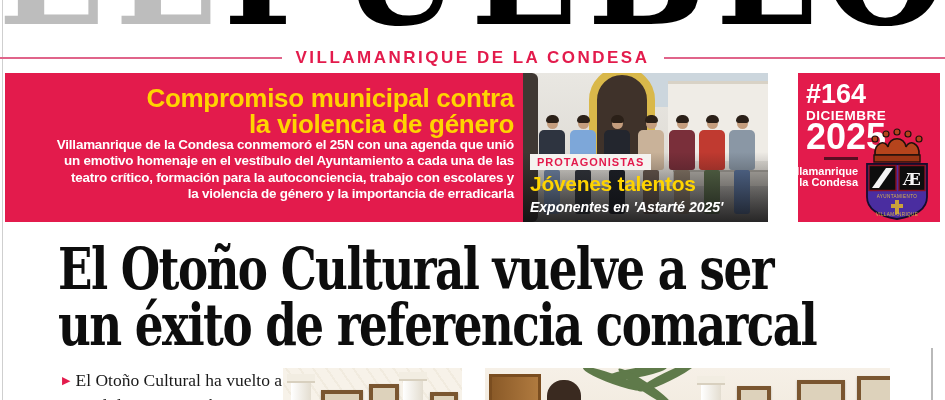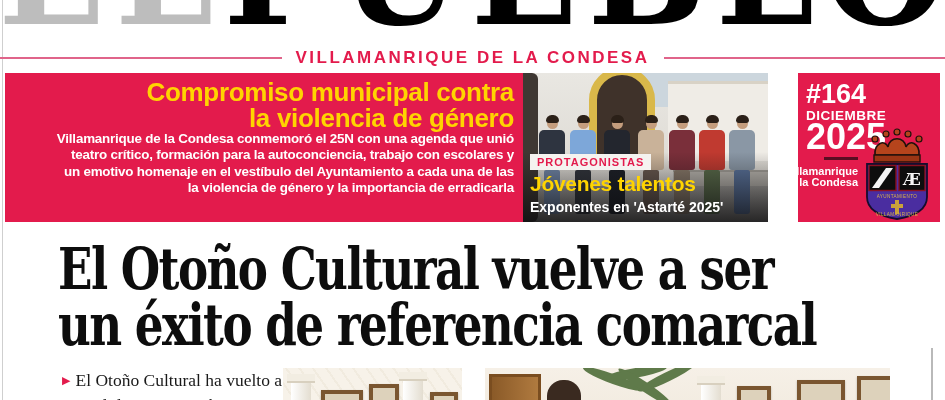--- a/index.html
+++ b/index.html
@@ -23,21 +23,21 @@
 
   .subtitle-row { position:absolute; top:47px; left:0; right:0; height:22px; display:flex; align-items:center; }
   .subtitle-row .rule { flex:1; height:2px; background:#e0648a; }
   .subtitle-row .subtitle-text {
     padding:0 14px; font-size:17px; font-weight:600; letter-spacing:2.5px;
     color:#e31b4c; white-space:nowrap;
   }
 
   
   .banner { position:absolute; top:73px; left:5px; width:935px; height:149px; display:flex; background:#ffffff; }
-  .banner-left { flex:1; background:#e31b4c; padding:6px 9px 0 14px; text-align:right; }
+  .banner-left { flex:1; background:#e31b4c; padding:12px 9px 0 14px; text-align:right; }
   .banner-headline {
     font-size:26px; font-weight:800; color:#ffd400; line-height:26px; letter-spacing:-0.3px;
   }
   .banner-body { }
   .banner-body div { font-size:13.4px; font-weight:700; color:#ffffff; line-height:16.4px; letter-spacing:-0.2px; }
 
   
   .banner-photo { position:relative; width:245px; height:149px; overflow:hidden; background:linear-gradient(#e9e7e2,#d8d4cd); }
   .gp-sky { position:absolute; left:110px; top:0; right:0; height:34px; background:#ccd6dd; }
   .gp-bldg { position:absolute; left:145px; top:8px; width:100px; height:80px; background:#efece6; border-top:3px solid #d8d2c6; }
@@ -49,21 +49,21 @@
   .person { position:absolute; bottom:6px; width:26px; height:98px; }
   .person .hd { width:11px; height:11px; border-radius:50%; background:#c49d7d; margin:0 auto; position:relative; }
   .person .hd::before { content:""; position:absolute; top:-3px; left:-1px; width:13px; height:8px; border-radius:7px 7px 3px 3px; background:#2b2018; }
   .person .tor { height:40px; border-radius:5px 5px 3px 3px; background:var(--jk); margin-top:1px; }
   .person .leg { height:44px; width:16px; margin:0 auto; border-radius:2px 2px 3px 3px; background:var(--pt); }
   .photo-shade { position:absolute; left:0; right:0; bottom:0; height:70px;
     background:linear-gradient(rgba(0,0,0,0), rgba(10,10,12,0.78)); }
   .photo-tag { position:absolute; left:7px; bottom:52px; background:#f5f3f0; color:#e31b4c;
     font-size:11px; font-weight:800; letter-spacing:1px; padding:2px 7px; }
   .photo-title { position:absolute; left:7px; bottom:26px; color:#ffd400; font-size:21px; font-weight:800; letter-spacing:-0.3px; }
-  .photo-sub { position:absolute; left:7px; bottom:7px; color:#ffffff; font-size:14px; font-weight:600; }
+  .photo-sub { position:absolute; left:7px; bottom:7px; color:#ffffff; font-size:14px; font-weight:600;font-style:italic; }
 
   .banner-gap { width:6px; background:#ffffff; }
 
   
   .banner-right { position:relative; width:142px; background:#e31b4c; padding:7px 0 0 8px; color:#fff;margin-left:24px; }
   .issue-number { font-size:27px; font-weight:800; line-height:28px; }
   .issue-month { font-size:13.5px; font-weight:800; letter-spacing:0.5px; line-height:15px; }
   .issue-year { font-size:36px; font-weight:800; line-height:28px; }
   .crest { position:absolute; right:4px; bottom:1px; }
   .muni { position:absolute; right:82px; bottom:34px; text-align:right; color:#fff; }
@@ -107,22 +107,22 @@
   </div>
 
   <div class="banner">
     <div class="banner-left">
       <div class="banner-headline">
         <div>Compromiso municipal contra</div>
         <div>la violencia de género</div>
       </div>
       <div class="banner-body">
         <div>Villamanrique de la Condesa conmemoró el 25N con una agenda que unió</div>
+        <div>un emotivo homenaje en el vestíbulo del Ayuntamiento a cada una de las</div>
         <div>teatro crítico, formación para la autoconciencia, trabajo con escolares y</div>
-        <div>un emotivo homenaje en el vestíbulo del Ayuntamiento a cada una de las</div>
         <div>la violencia de género y la importancia de erradicarla</div>
       </div>
     </div>
 
     <div class="banner-photo">
       <div class="gp-sky"></div>
       <div class="gp-bldg"></div>
       <div class="gp-arch"></div>
       <div class="gp-steps"></div>
       <div class="gp-ground"></div>

